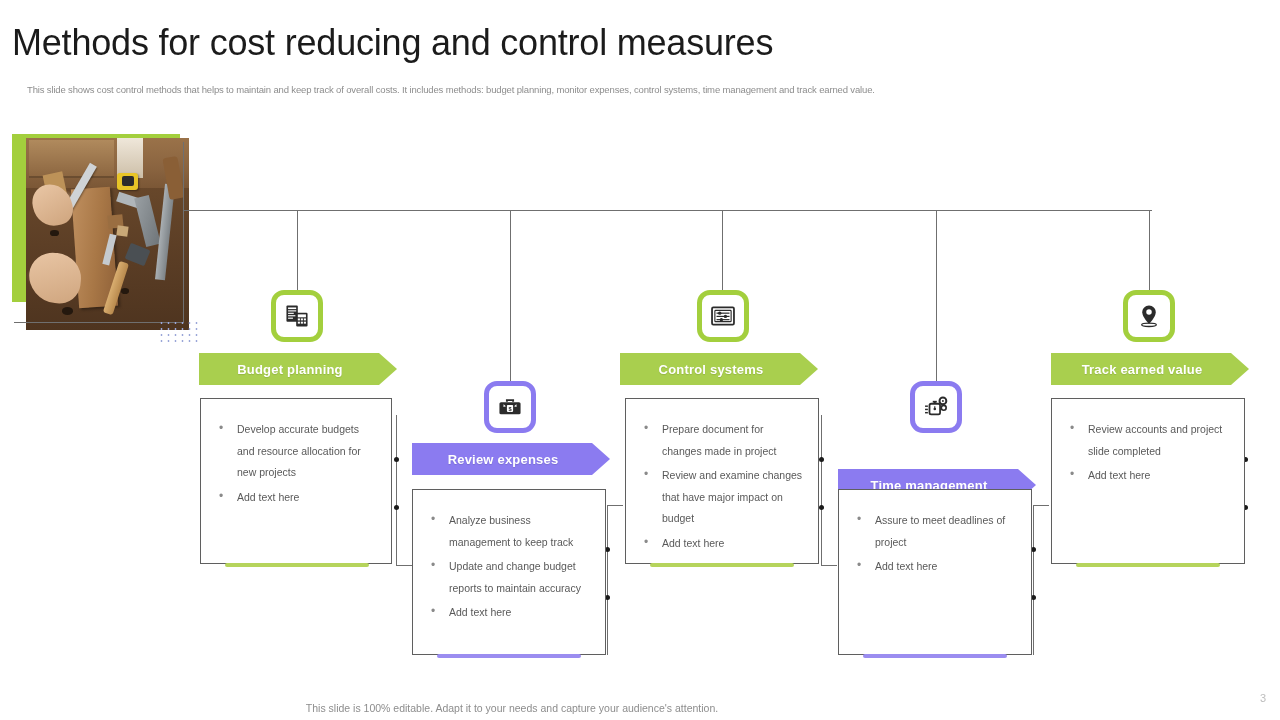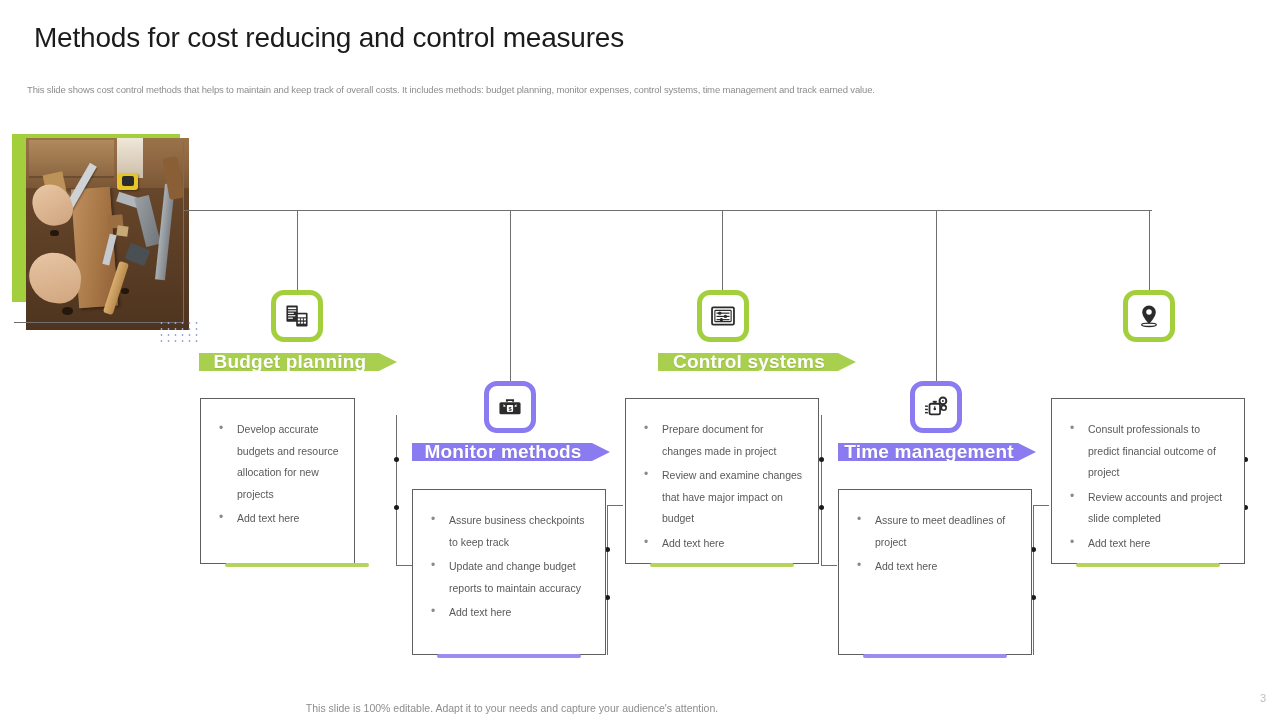--- a/index.html
+++ b/index.html
@@ -6,22 +6,22 @@
   html, body {
     width: 1280px; height: 720px;
     background: #ffffff;
     font-family: "Liberation Sans", sans-serif;
     overflow: hidden;
   }
   #slide { position: relative; width: 1280px; height: 720px; background:#fff; }
 
   
   .title {
-    position: absolute; left: 34px; top: 22px;
-    font-size: 28px; font-weight: 400; color: #1b1b1b;
+    position: absolute; left: 12px; top: 22px;
+    font-size: 36px; font-weight: 400; color: #1b1b1b;
     letter-spacing: -0.2px; white-space: nowrap;
   }
   .subtitle {
     position: absolute; left: 27px; top: 84px;
     font-size: 9.5px; color: #8d8d8d; white-space: nowrap;
     letter-spacing: -0.15px;
     text-align: center;
   }
 
   
@@ -153,22 +153,22 @@
     position:absolute; width:52px; height:52px; border-radius:13px;
     display:flex; align-items:center; justify-content:center;
     background:#ffffff;
   }
   .badge.green { border: 5px solid #a3cf3d; }
   .badge.purple { border: 5px solid #8b7bf0; }
   .badge svg { width: 26px; height: 26px; display:block; }
 
   
   .ribbon {
-    position:absolute; height:18px; display:flex; align-items:center;
-    justify-content:center; color:#ffffff; font-size:19px; font-weight:700;
+    position:absolute; height:32px; display:flex; align-items:center;
+    justify-content:center; color:#ffffff; font-size:13px; font-weight:700;
     letter-spacing:0.2px;
     clip-path: polygon(0 0, calc(100% - 18px) 0, 100% 50%, calc(100% - 18px) 100%, 0 100%);
     text-shadow: 0 1px 1px rgba(0,0,0,.12);
     padding-right: 16px;
   }
   .ribbon.green { background:#a9cf4e; }
   .ribbon.purple { background:#8b7bf0; }
 
   
   .card {
@@ -284,67 +284,67 @@
         <rect x="24.4" y="19" width="2.6" height="2.4" fill="#fff"></rect>
         <rect x="17" y="23" width="2.6" height="2.4" fill="#fff"></rect>
         <rect x="20.7" y="23" width="2.6" height="2.4" fill="#fff"></rect>
         <rect x="24.4" y="23" width="2.6" height="2.4" fill="#fff"></rect>
       </svg>
     </span>
   </div>
   <div class="ribbon green" style="left:199px; top:353px; width:198px;">
     <span>Budget planning</span>
   </div>
-  <div class="card" style="left:200px; top:398px; width:155px; height:166px;">
+  <div class="card" style="left:200px; top:398px; width:192px; height:166px;">
     <ul>
       <li>Develop accurate budgets and resource allocation for new projects</li>
       <li>Add text here</li>
     </ul>
   </div>
   <div class="card-bar green" style="left:225px; top:563px; width:144px;"></div>
 
   <div class="badge purple" style="left:484px; top:381px;">
     <span>
       <svg viewBox="0 0 32 32" fill="#2b2b2b">
         <path d="M11 6.5h10v3h-2.4V8.5h-5.2v1H11z"></path>
         <rect x="3" y="10" width="26" height="15" rx="2"></rect>
         <rect x="12.2" y="13.5" width="7.6" height="8.5" rx="1" fill="#fff"></rect>
         <text x="16" y="20.4" font-size="7" text-anchor="middle" fill="#2b2b2b" font-family="Liberation Sans, sans-serif" font-weight="bold">$</text>
         <path d="M8 12.6l3 2.4-3 0.9z" fill="#fff"></path>
         <path d="M24 12.6l-3 2.4 3 0.9z" fill="#fff"></path>
       </svg>
     </span>
   </div>
   <div class="ribbon purple" style="left:412px; top:443px; width:198px;">
-    <span>Monitor methods</span>
+    <span>Review expenses</span>
   </div>
   <div class="card" style="left:412px; top:489px; width:194px; height:166px;">
     <ul>
-      <li>Assure business checkpoints to keep track</li>
+      <li>Analyze business management to keep track</li>
       <li>Update and change budget reports to maintain accuracy</li>
       <li>Add text here</li>
     </ul>
   </div>
   <div class="card-bar purple" style="left:437px; top:654px; width:144px;"></div>
 
   <div class="badge green" style="left:697px; top:290px;">
     <span>
       <svg viewBox="0 0 32 32" fill="none">
         <rect x="2.5" y="5.5" width="27" height="21" rx="1.6" stroke="#2b2b2b" stroke-width="2.2"></rect>
         <rect x="6" y="9" width="20" height="14" rx="1" stroke="#2b2b2b" stroke-width="1.4"></rect>
         <line x1="8" y1="12.5" x2="24" y2="12.5" stroke="#2b2b2b" stroke-width="1.5"></line>
         <circle cx="12" cy="12.5" r="2.1" fill="#2b2b2b"></circle>
         <line x1="8" y1="16.5" x2="24" y2="16.5" stroke="#2b2b2b" stroke-width="1.5"></line>
         <circle cx="19" cy="16.5" r="2.1" fill="#2b2b2b"></circle>
         <line x1="8" y1="20.5" x2="24" y2="20.5" stroke="#2b2b2b" stroke-width="1.5"></line>
         <circle cx="14" cy="20.5" r="2.1" fill="#2b2b2b"></circle>
       </svg>
     </span>
   </div>
-  <div class="ribbon green" style="left:658px; top:353px; width:198px;">
+  <div class="ribbon green" style="left:620px; top:353px; width:198px;">
     <span>Control systems</span>
   </div>
   <div class="card" style="left:625px; top:398px; width:194px; height:166px;">
     <ul>
       <li>Prepare document for changes made in project</li>
       <li>Review and examine changes that have major impact on budget</li>
       <li>Add text here</li>
     </ul>
   </div>
   <div class="card-bar green" style="left:650px; top:563px; width:144px;"></div>
@@ -359,43 +359,45 @@
         <line x1="14.5" y1="18.5" x2="14.5" y2="15" stroke="#2b2b2b" stroke-width="1.4"></line>
         <line x1="2.5" y1="15" x2="6" y2="15" stroke="#2b2b2b" stroke-width="1.8"></line>
         <line x1="2.5" y1="19" x2="6" y2="19" stroke="#2b2b2b" stroke-width="1.8"></line>
         <line x1="2.5" y1="23" x2="6" y2="23" stroke="#2b2b2b" stroke-width="1.8"></line>
         <circle cx="24.5" cy="8.5" r="4.2" stroke="#2b2b2b" stroke-width="2.4"></circle>
         <circle cx="24.5" cy="8.5" r="1.2" fill="#2b2b2b"></circle>
         <circle cx="25.5" cy="17" r="3" stroke="#2b2b2b" stroke-width="2"></circle>
       </svg>
     </span>
   </div>
-  <div class="ribbon purple" style="left:838px; top:443px; width:198px;">
+  <div class="ribbon purple" style="left:838px; top:469px; width:198px;">
     <span>Time management</span>
   </div>
   <div class="card" style="left:838px; top:489px; width:194px; height:166px;">
     <ul>
       <li>Assure to meet deadlines of project</li>
       <li>Add text here</li>
     </ul>
   </div>
   <div class="card-bar purple" style="left:863px; top:654px; width:144px;"></div>
 
   <div class="badge green" style="left:1123px; top:290px;">
     <span>
       <svg viewBox="0 0 32 32">
         <path d="M16 3c-4.6 0-8.3 3.7-8.3 8.3 0 6 8.3 14.4 8.3 14.4s8.3-8.4 8.3-14.4C24.3 6.7 20.6 3 16 3z" fill="#2b2b2b"></path>
         <circle cx="16" cy="11.2" r="3.4" fill="#ffffff"></circle>
         <ellipse cx="16" cy="26.8" rx="9" ry="2.1" fill="none" stroke="#2b2b2b" stroke-width="1.6"></ellipse>
       </svg>
     </span>
   </div>
+  <div class="ribbon green" style="left:1051px; top:353px; width:198px;">
+    <span>Track earned value</span>
+  </div>
   <div class="card" style="left:1051px; top:398px; width:194px; height:166px;">
     <ul>
-      <li>Consult professionals to predict financial outcome of project</li>
       <li>Review accounts and project slide completed</li>
       <li>Add text here</li>
     </ul>
   </div>
   <div class="card-bar green" style="left:1076px; top:563px; width:144px;"></div>
 
   <div class="footer">This slide is 100% editable. Adapt it to your needs and capture your audience's attention.</div>
   <div class="pagenum">3</div>
 
 </div>

